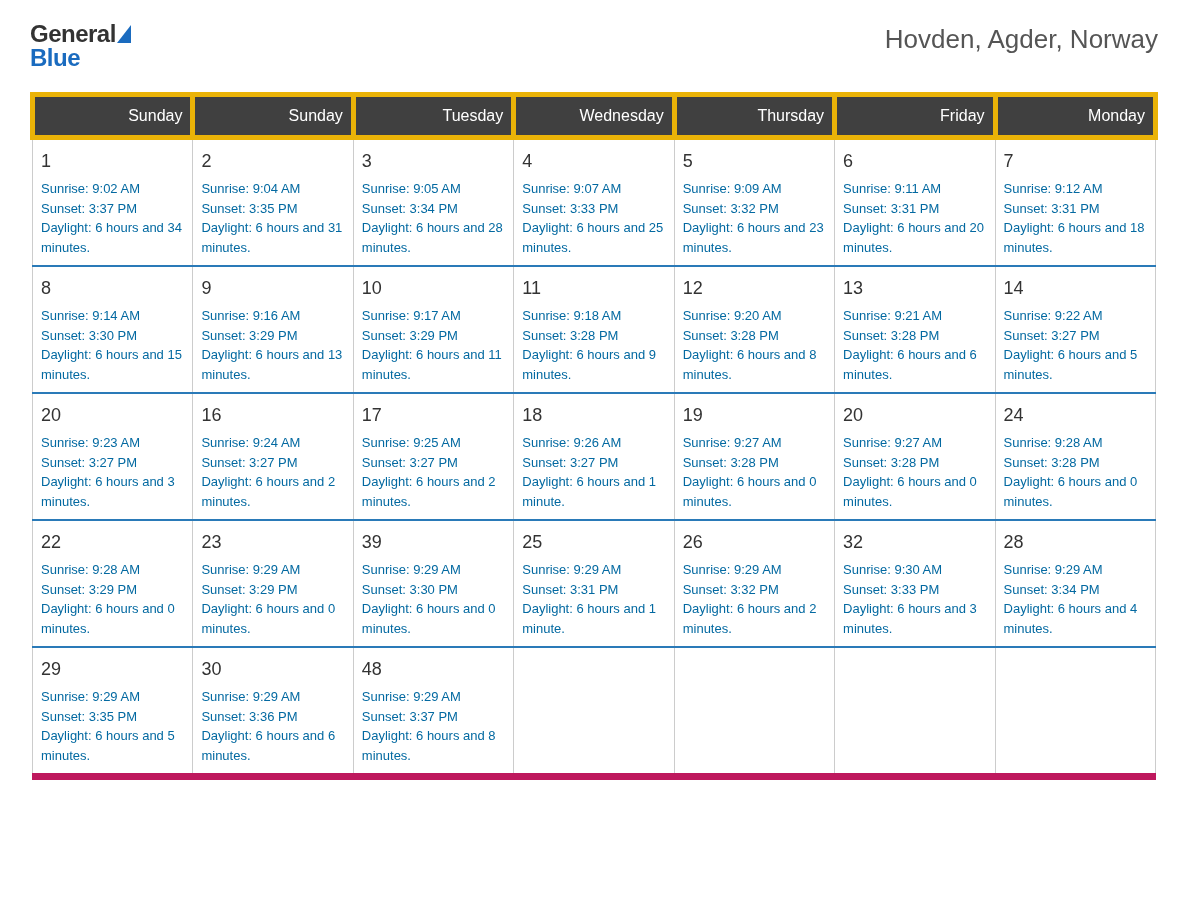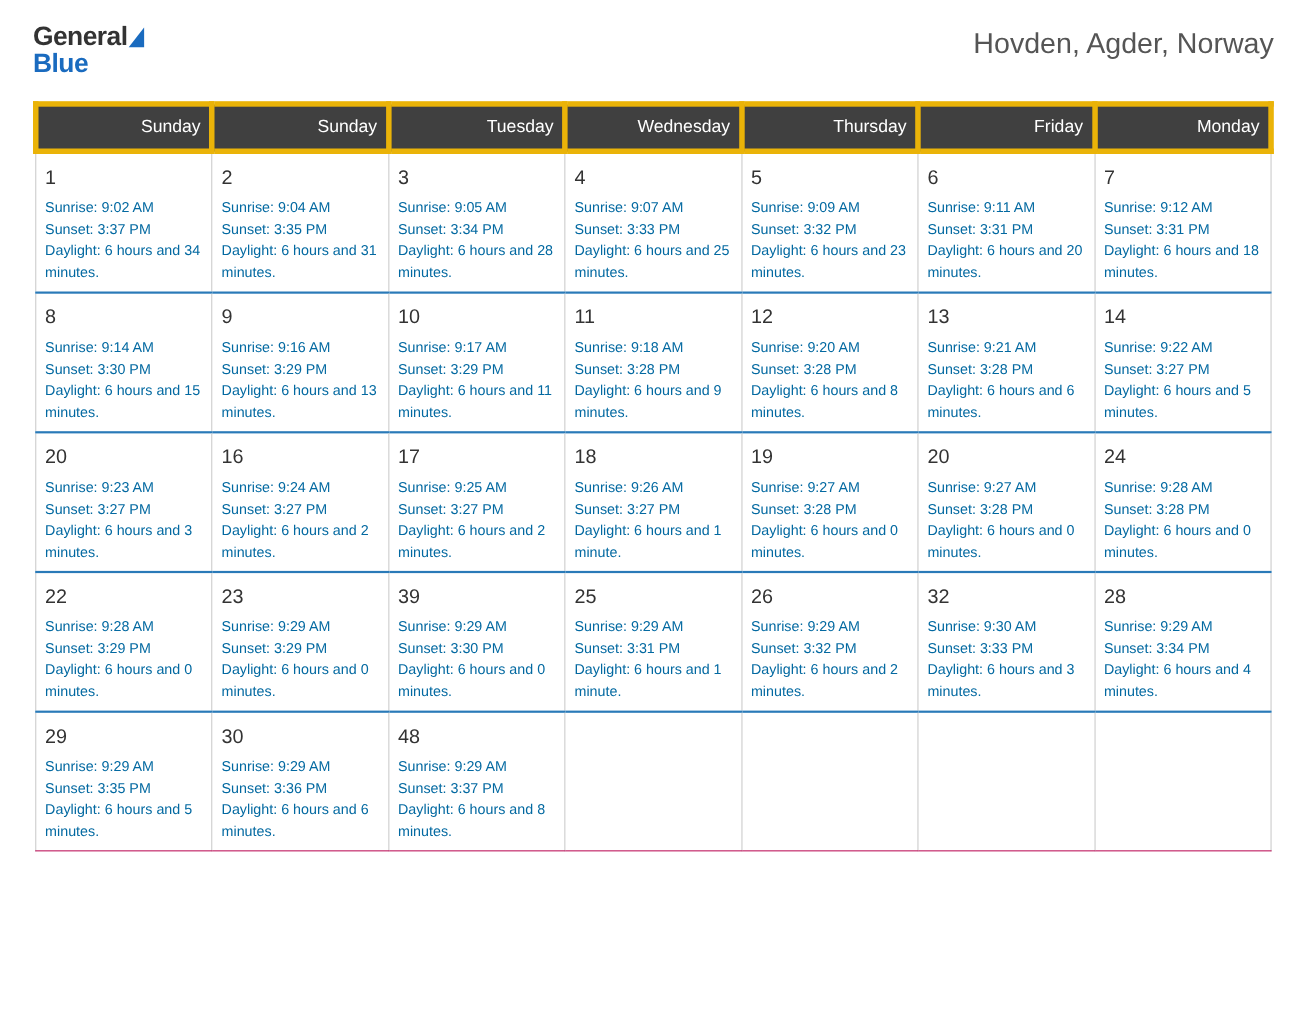--- a/index.html
+++ b/index.html
@@ -77,21 +77,21 @@
       color: #333;
     }
     td .day-info {
       color: #0369a1;
       font-size: 13px;
     }
     tr td {
       border-bottom: 2px solid #2a7ab8;
     }
     tr:last-child td {
-      border-bottom: 1px solid #be185d;
+      border-bottom: 7px solid #be185d;
     }
     .empty-cell {
       background: #fff;
     }
     .logo-triangle {
       display: inline-block;
       width: 0;
       height: 0;
       border-style: solid;
       border-width: 0 0 18px 14px;

